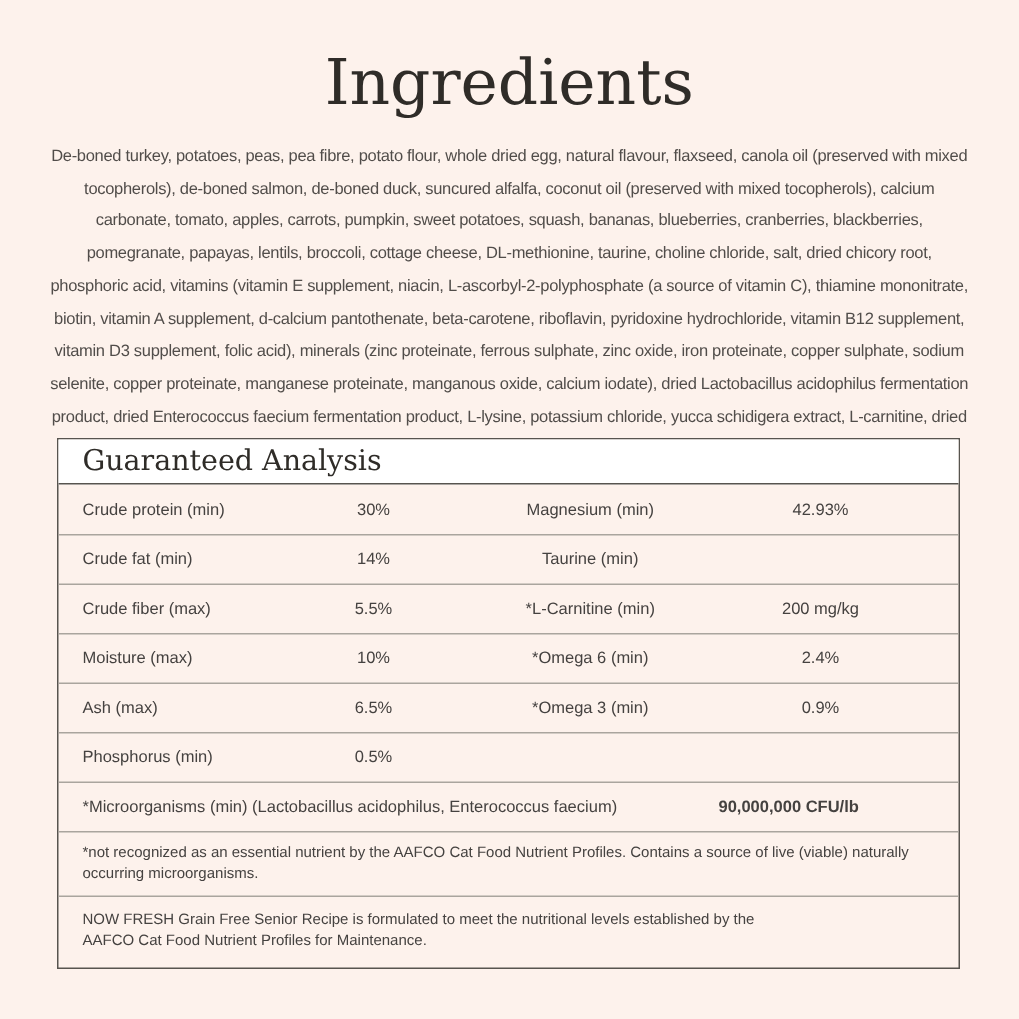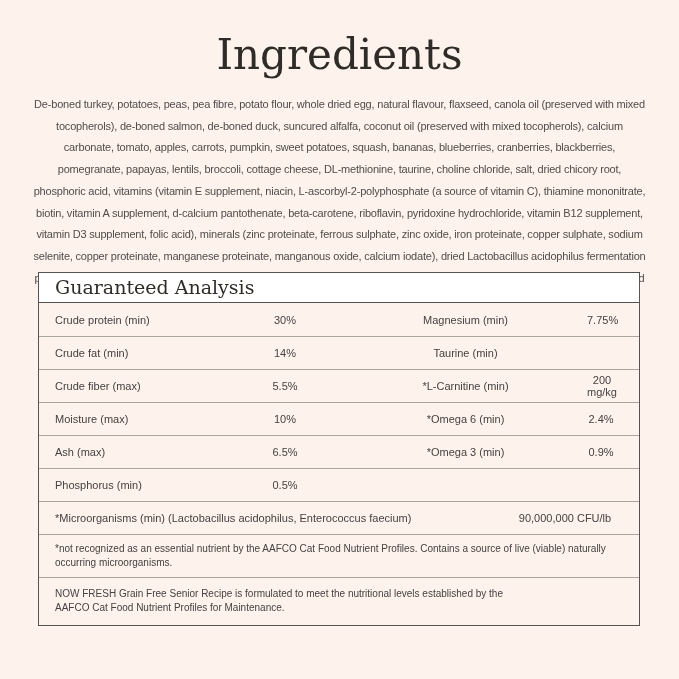--- a/index.html
+++ b/index.html
@@ -32,52 +32,51 @@
     text-align:center;
     font-size:11px;
     letter-spacing:-0.2px;
     line-height:21.7px;
     color:var(--body);
   }
 
   .ga-table{
     position:absolute;
     left:38px;
-    top:272px;
+    top:292px;
     width:602px;
     border:1px solid var(--line-dark);
     background:var(--bg);
   }
   .ga-head{
     background:var(--white);
     border-bottom:1px solid var(--line-dark);
     padding:2px 16px 3px 16px;
     font-family:"DejaVu Serif","Liberation Serif",serif;
     font-size:19px;
     line-height:24px;
     color:var(--title);
   }
   .ga-row{
     display:grid;
     grid-template-columns:170px 80px 190px 1fr;
     align-items:center;
     height:33px;
     font-size:11px;
     color:var(--cell);
-    gap:36px;
   }
   .ga-row + .ga-row{border-top:1px solid var(--line-light);}
   .ga-row .c-label{padding-left:16px;}
   .ga-row .c-value{text-align:center;}
   .ga-row .c-label2{padding-left:19px;text-align:center;}
   .ga-row .c-value2{text-align:center;padding-right:24px;}
 
   .ga-row.wide{grid-template-columns:440px 1fr;border-top:1px solid var(--line-light);}
   .ga-row.wide .c-label{padding-left:16px;}
-  .ga-row.wide .c-value2{text-align:center;padding-right:24px;}
+  .ga-row.wide .c-value2{text-align:left;padding-right:24px;font-weight:bold;}
 
   .ga-foot{
     border-top:1px solid var(--line-light);
     padding:7px 20px 7px 16px;
     font-size:10px;
     line-height:14px;
     color:var(--cell);
   }
   .ga-foot.formulation{padding:9px 20px 10px 16px;}
   .ga-foot.formulation .inner{display:block;max-width:452px;}
@@ -92,21 +91,21 @@
   <p class="ingredients">De-boned turkey, potatoes, peas, pea fibre, potato flour, whole dried egg, natural flavour, flaxseed, canola oil (preserved with mixed tocopherols), de-boned salmon, de-boned duck, suncured alfalfa, coconut oil (preserved with mixed tocopherols), calcium carbonate, tomato, apples, carrots, pumpkin, sweet potatoes, squash, bananas, blueberries, cranberries, blackberries, pomegranate, papayas, lentils, broccoli, cottage cheese, DL-methionine, taurine, choline chloride, salt, dried chicory root, phosphoric acid, vitamins (vitamin E supplement, niacin, L-ascorbyl-2-polyphosphate (a source of vitamin C), thiamine mononitrate, biotin, vitamin A supplement, d-calcium pantothenate, beta-carotene, riboflavin, pyridoxine hydrochloride, vitamin B12 supplement, vitamin D3 supplement, folic acid), minerals (zinc proteinate, ferrous sulphate, zinc oxide, iron proteinate, copper sulphate, sodium selenite, copper proteinate, manganese proteinate, manganous oxide, calcium iodate), dried Lactobacillus acidophilus fermentation product, dried Enterococcus faecium fermentation product, L-lysine, potassium chloride, yucca schidigera extract, L-carnitine, dried rosemary.</p>
 
   <div class="ga-table">
 
     <div class="ga-head">Guaranteed Analysis</div>
 
     <div class="ga-row">
       <div class="c-label">Crude protein (min)</div>
       <div class="c-value">30%</div>
       <div class="c-label2">Magnesium (min)</div>
-      <div class="c-value2">7.75%</div>
+      <div class="c-value2">42.93%</div>
     </div>
 
     <div class="ga-row">
       <div class="c-label">Crude fat (min)</div>
       <div class="c-value">14%</div>
       <div class="c-label2">Taurine (min)</div>
     </div>
 
     <div class="ga-row">
       <div class="c-label">Crude fiber (max)</div>

